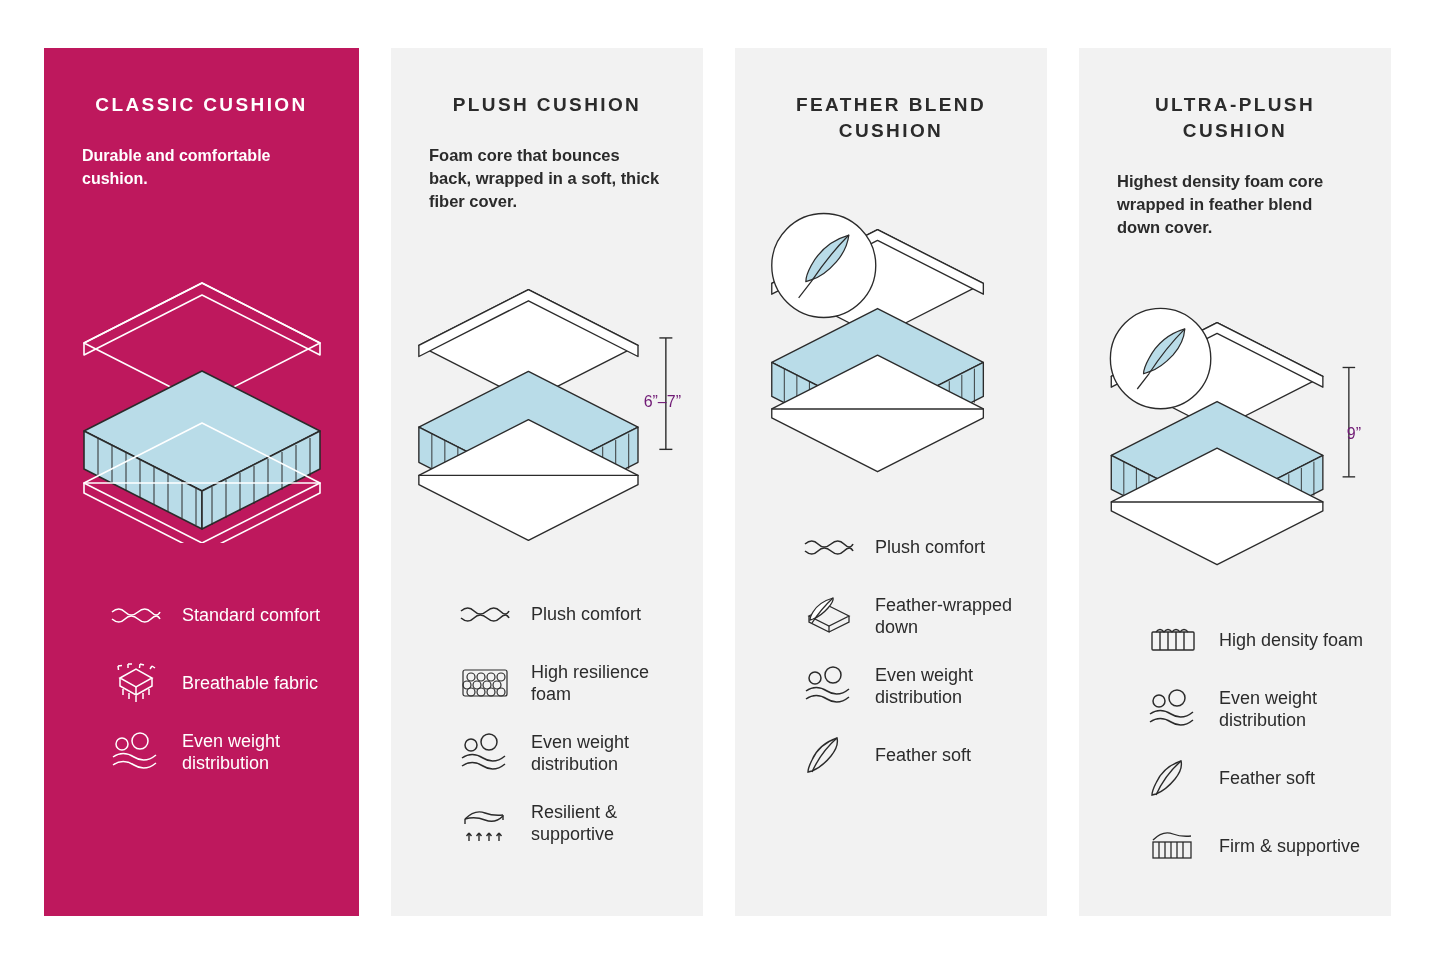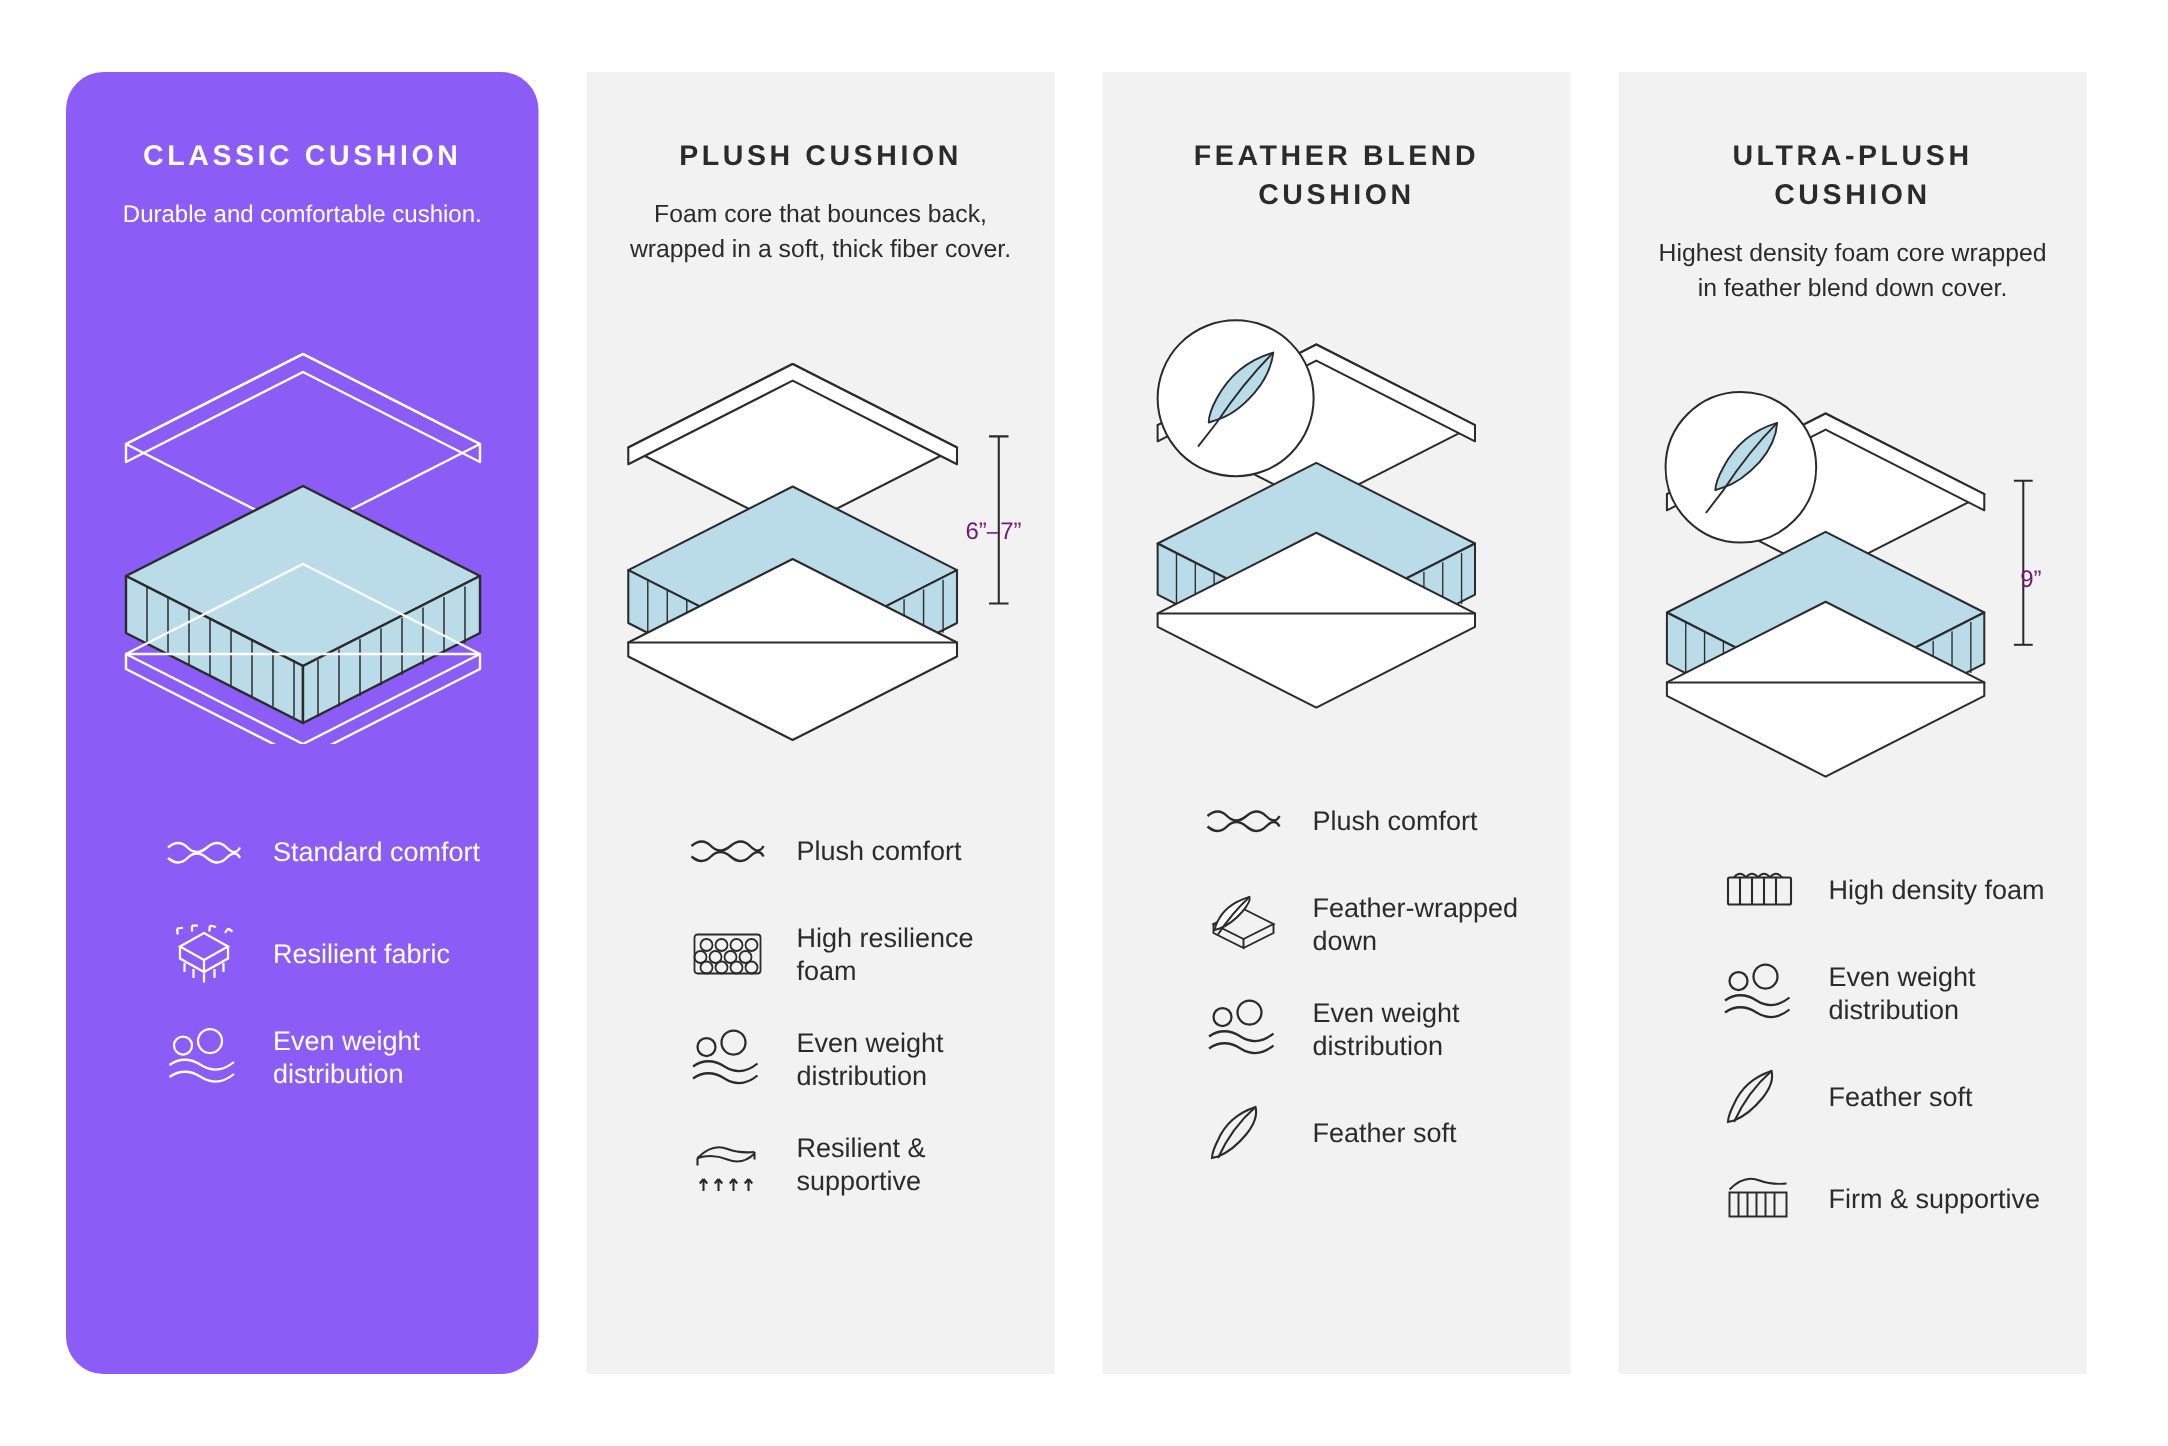--- a/index.html
+++ b/index.html
@@ -29,25 +29,24 @@
   .card {
     position: relative;
     width: 312px;
     box-sizing: border-box;
     padding: 44px 26px 30px 26px;
     display: flex;
     flex-direction: column;
     align-items: center;
   }
   .card.dark {
-    background: #8b5cf6;
+    background: #be185d;
     color: #ffffff;
     height: 868px;
     width: 315px;
-    border-radius: 25px;
   }
   .card.light {
     background: #f2f2f2;
     color: #2b2b2b;
     height: 868px;
   }
   .card.c2 { height: 868px; }
   .card.c3 { height: 868px; }
   .card.c4 { height: 868px; }
 
@@ -55,23 +54,22 @@
     font-size: 19px;
     font-weight: bold;
     letter-spacing: 2.4px;
     text-align: center;
     line-height: 26px;
     margin: 0 0 14px 0;
   }
   .card-sub {
     font-size: 16.5px;
     line-height: 23px;
-    text-align: center;
-    margin: 0;
-    font-weight: normal;
+    margin: 12px;
+    font-weight: bold;
   }
   .card.dark .card-sub { font-size: 16px; line-height: 23px; }
 
   .art {
     position: relative;
     width: 100%;
     height: 300px;
     margin-top: 40px;
     display: flex;
     align-items: center;
@@ -172,21 +170,21 @@
         </div>
         <div class="feature">
           <span class="ficon">
             <svg width="52" height="42" viewBox="0 0 52 42" fill="none" stroke="#ffffff" stroke-width="1.5">
               <path d="M8 4 l4 -0.5 M8 4 l0.5 4 M18 2 l4 0 M18 2 l0 4 M30 2 l4 1 M30 2 l-0.5 4 M42 4 l3 2 M42 4 l-2 3"></path>
               <path d="M10 16 l16 -9 l16 9 l-16 9 z"></path>
               <path d="M10 16 v8 l16 9 v-8 M42 16 v8 l-16 9"></path>
               <path d="M13 27 l0 6 M19 31 l0 6 M26 34 l0 6 M33 31 l0 6 M39 27 l0 6"></path>
             </svg>
           </span>
-          <span class="flabel">Resilient fabric</span>
+          <span class="flabel">Breathable fabric</span>
         </div>
         <div class="feature">
           <span class="ficon">
             <svg width="52" height="40" viewBox="0 0 52 40" fill="none" stroke="#ffffff" stroke-width="1.5">
               <circle cx="12" cy="12" r="6"></circle>
               <circle cx="30" cy="9" r="8"></circle>
               <path d="M3 25 q10 -7 21 0 t22 -2"></path>
               <path d="M3 33 q10 -7 21 0 t22 -2"></path>
             </svg>
           </span>

